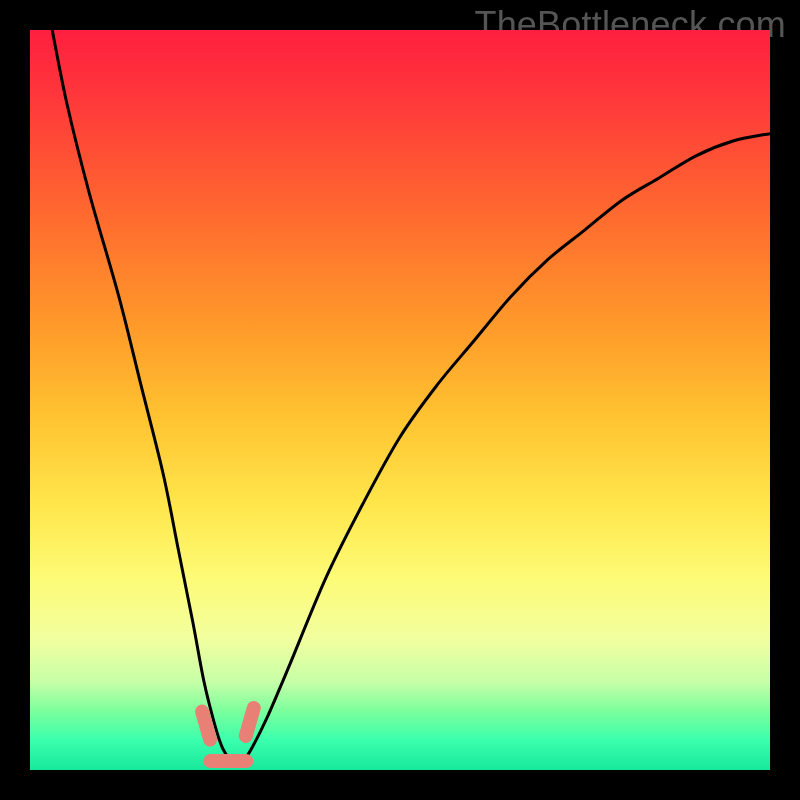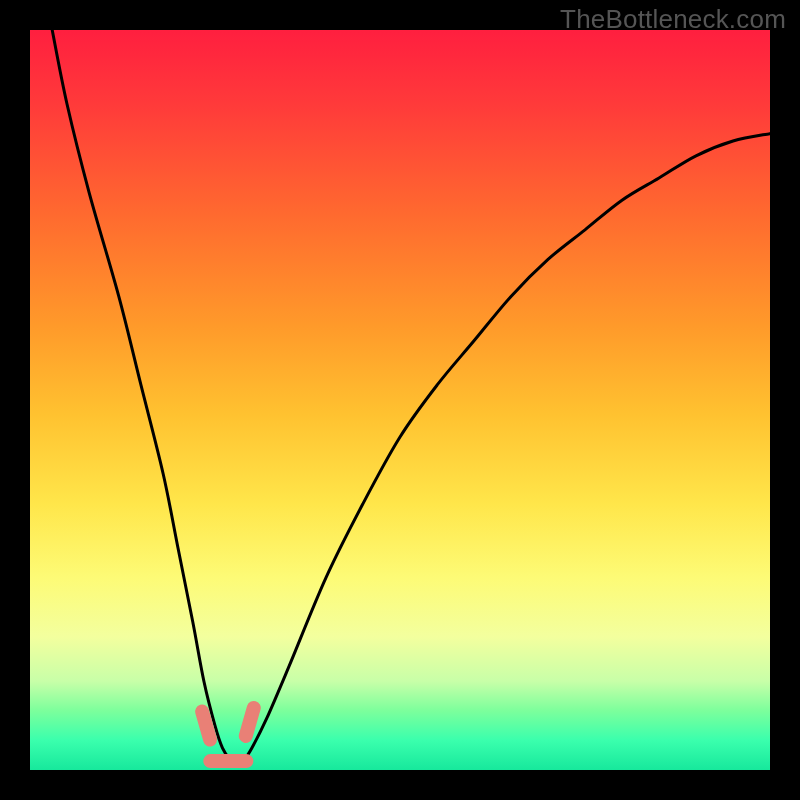--- a/index.html
+++ b/index.html
@@ -37,21 +37,21 @@
       #7cff9c 92%,
       #3affad 96%,
       #17e89c 100%
     );
   }
   .watermark {
     position: absolute;
     top: 4px;
     right: 14px;
     font-family: Arial, Helvetica, sans-serif;
-    font-size: 26px;
+    font-size: 36px;
     color: #555;
     letter-spacing: 0.2px;
   }
   svg.curve {
     position: absolute;
     left: 0;
     top: 0;
     width: 740px;
     height: 740px;
   }

